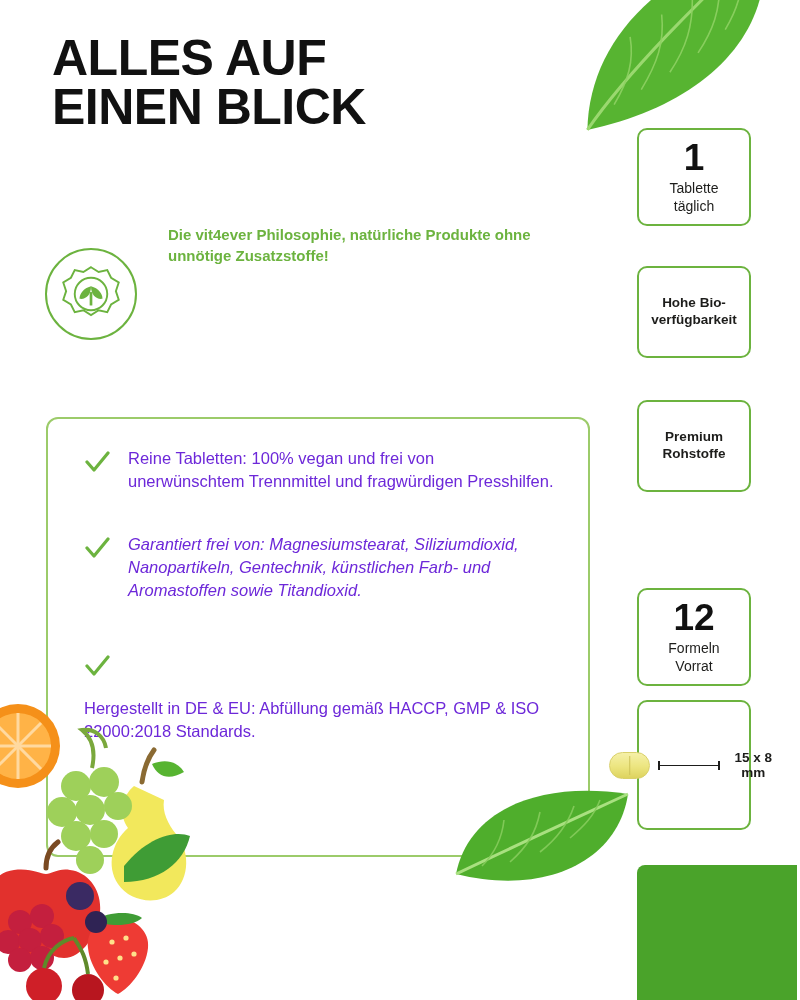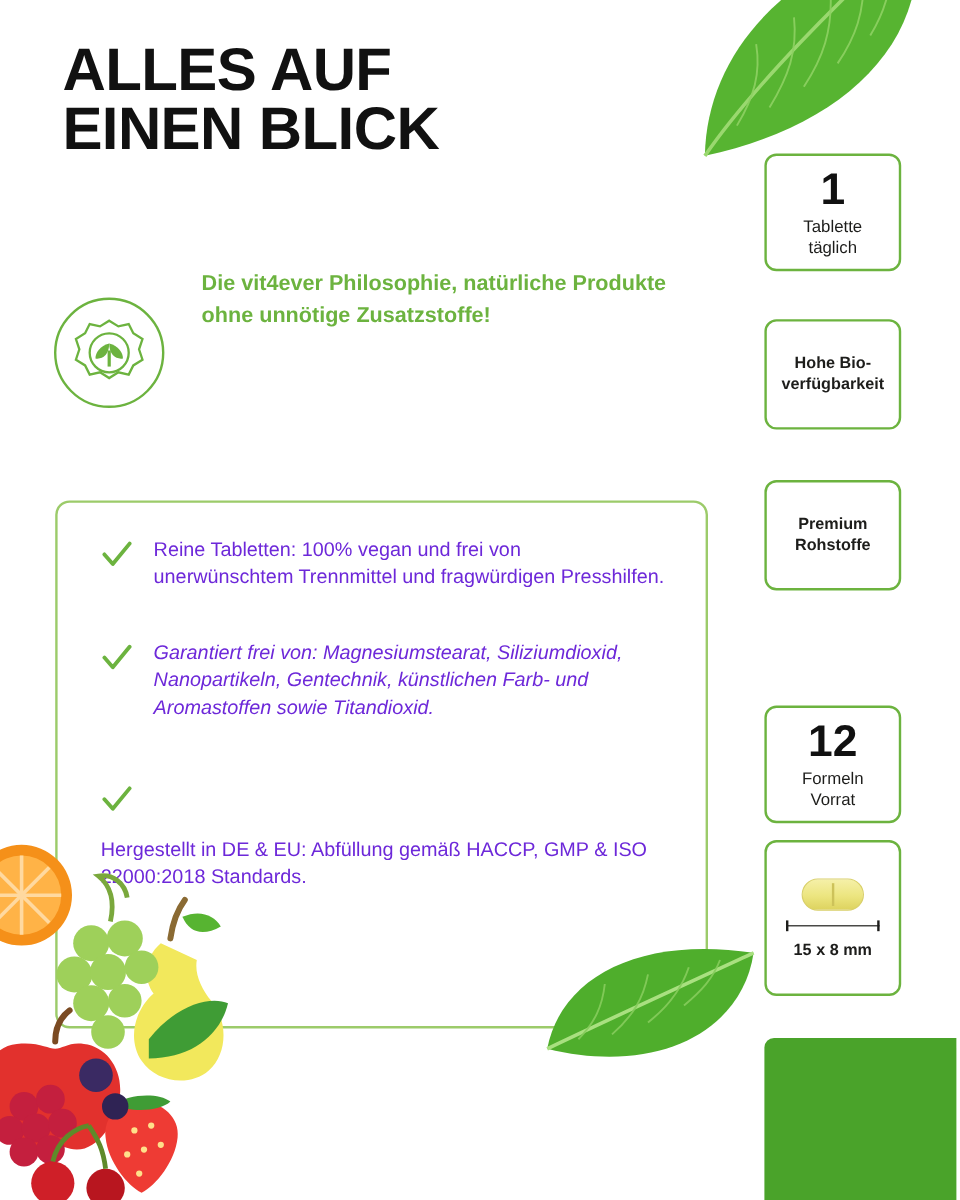--- a/index.html
+++ b/index.html
@@ -46,21 +46,21 @@
     border: 2px solid #6cb33f;
     box-sizing: border-box;
   }
   .philo-badge svg { display: block; }
 
   .philo-text {
     position: absolute;
     left: 168px;
     top: 224px;
     width: 412px;
-    font-size: 18px;
+    font-size: 15px;
     line-height: 1.42;
     color: #1d1d1b;
   }
   .philo-text .green {
     color: #6cb33f;
     font-weight: bold;
     display: block;
     margin-bottom: 2px;
   }
 
@@ -133,21 +133,20 @@
     color: #1d1d1b;
   }
   #f-tablette { top: 128px; height: 98px; }
   #f-bio      { top: 266px; height: 92px; }
   #f-rohstoffe{ top: 400px; height: 92px; }
   #f-vorrat   { top: 588px; height: 98px; }
   #f-size     { top: 700px; height: 130px; padding-top: 0; }
 
   .tablet-wrap {
     display: flex;
-    flex-direction: column;
     align-items: center;
     justify-content: center;
     gap: 8px;
   }
   .tablet {
     width: 52px;
     height: 27px;
     border-radius: 14px;
     background: linear-gradient(180deg,#f5f0a8 0%,#ece57f 55%,#ddd35f 100%);
     position: relative;

